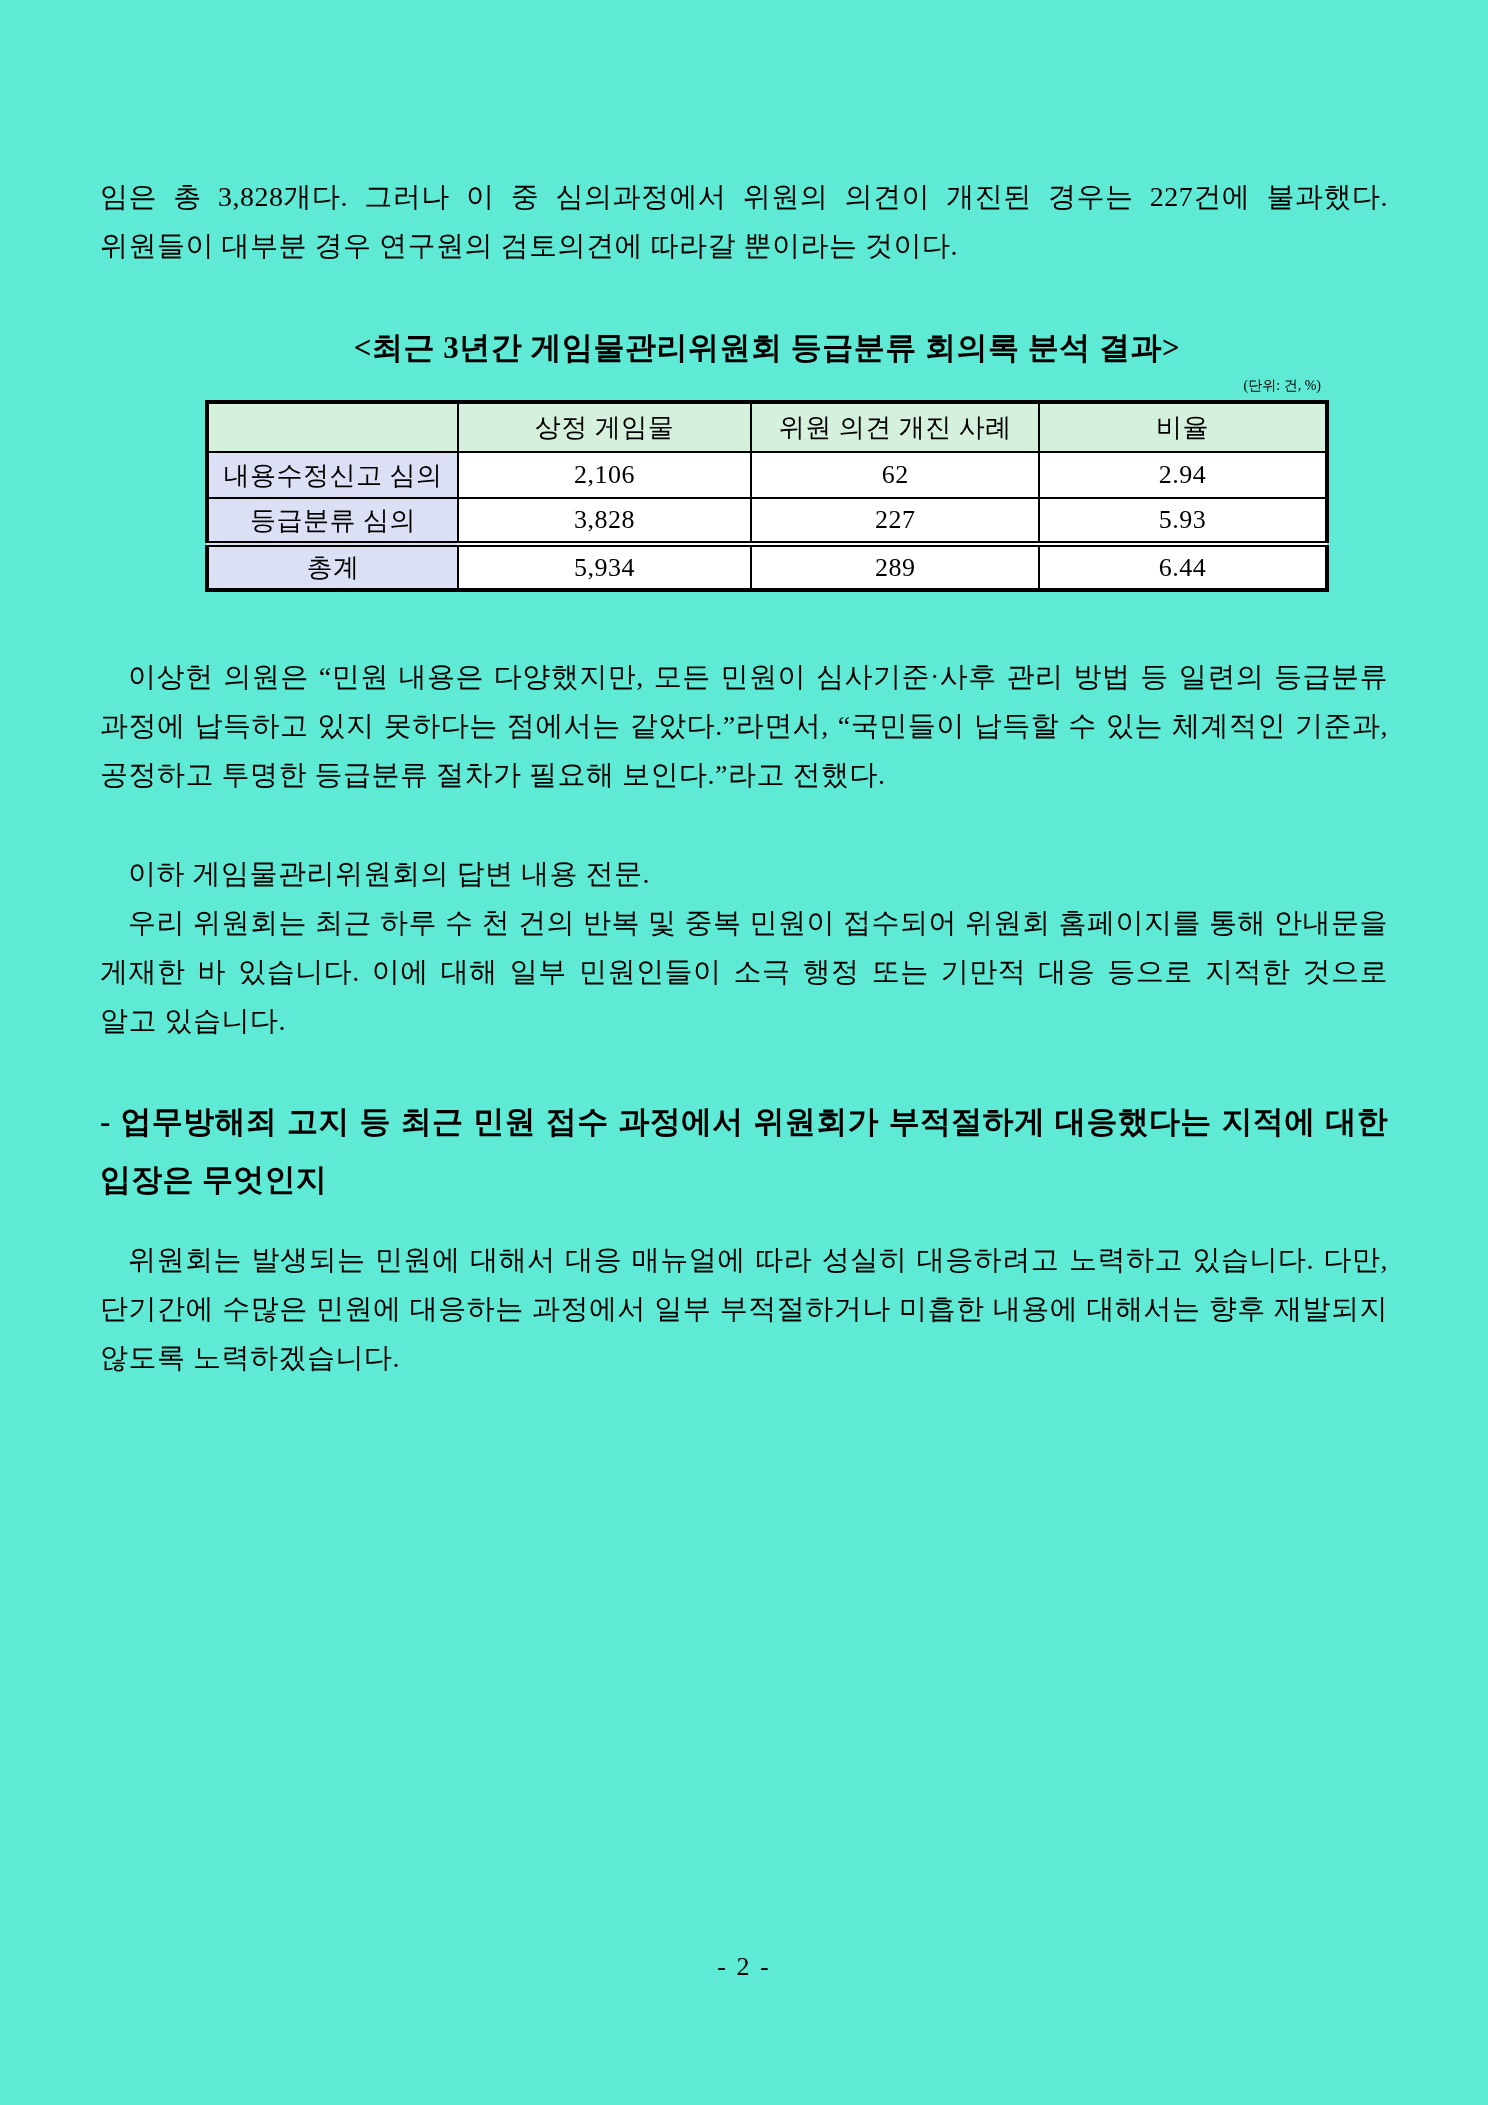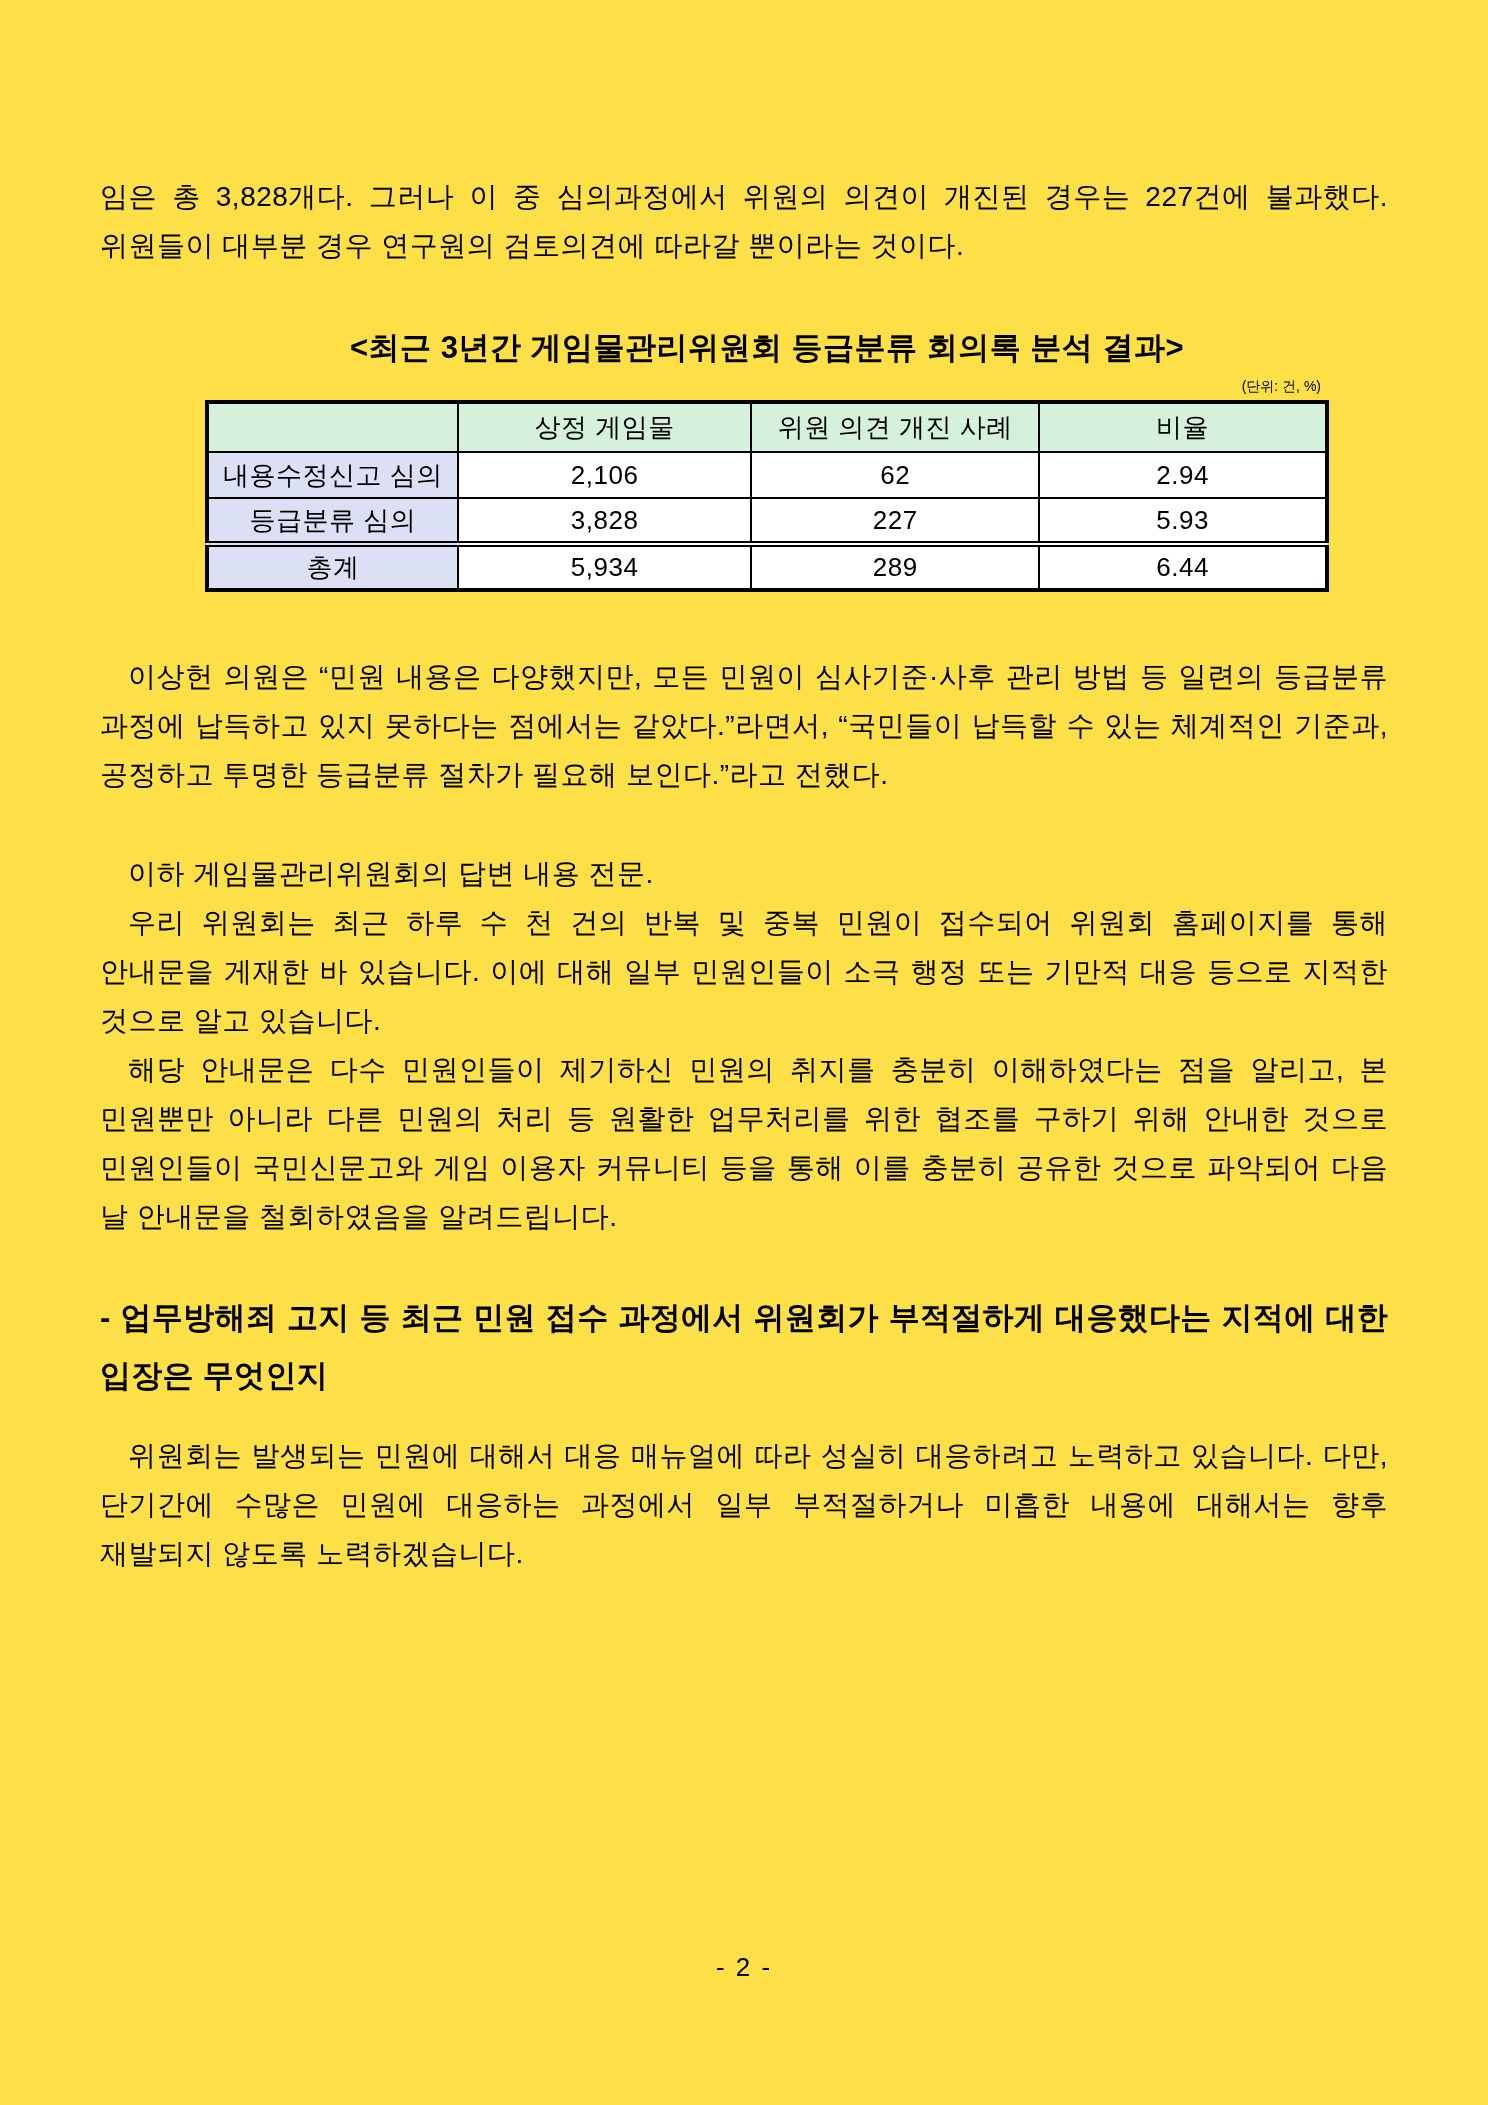--- a/index.html
+++ b/index.html
@@ -7,22 +7,22 @@
     --label-bg:#dbe0f5;
     --border-c:#000000;
   }
   *{margin:0;padding:0;box-sizing:border-box;}
   html,body{background:#888;}
   .page{
     position:relative;
     width:1488px;
     height:2105px;
     margin:0 auto;
-    background:#fde047;
-    font-family:Liberation Sans, sans-serif;
+    background:#5eead4;
+    font-family:Liberation Serif, serif;
     color:#000;
     padding:172px 100px 0 100px;
     overflow:hidden;
   }
   .body-par{
     font-size:28px;
     line-height:49px;
     text-align:justify;
     word-break:keep-all;
     letter-spacing:0.5px;
@@ -137,21 +137,20 @@
     </table>
   </div>
 
   <p class="body-par indent mt-p2">이상헌 의원은 “민원 내용은 다양했지만, 모든 민원이 심사기준·사후 관리 방법 등 일련의 등급분류 과정에 납득하고 있지 못하다는 점에서는 같았다.”라면서, “국민들이 납득할 수 있는 체계적인 기준과, 공정하고 투명한 등급분류 절차가 필요해 보인다.”라고 전했다.</p>
 
   <p class="body-par indent mt-p3">이하 게임물관리위원회의 답변 내용 전문.</p>
 
 
   <p class="body-par indent">우리 위원회는 최근 하루 수 천 건의 반복 및 중복 민원이 접수되어 위원회 홈페이지를 통해 안내문을 게재한 바 있습니다. 이에 대해 일부 민원인들이 소극 행정 또는 기만적 대응 등으로 지적한 것으로 알고 있습니다.</p>
 
-  <p class="body-par indent">해당 안내문은 다수 민원인들이 제기하신 민원의 취지를 충분히 이해하였다는 점을 알리고, 본 민원뿐만 아니라 다른 민원의 처리 등 원활한 업무처리를 위한 협조를 구하기 위해 안내한 것으로 민원인들이 국민신문고와 게임 이용자 커뮤니티 등을 통해 이를 충분히 공유한 것으로 파악되어 다음 날 안내문을 철회하였음을 알려드립니다.</p>
 
   <p class="q-heading mt-h2">- 업무방해죄 고지 등 최근 민원 접수 과정에서 위원회가 부적절하게 대응했다는 지적에 대한 입장은 무엇인지</p>
 
   <p class="body-par indent mt-p6">위원회는 발생되는 민원에 대해서 대응 매뉴얼에 따라 성실히 대응하려고 노력하고 있습니다. 다만, 단기간에 수많은 민원에 대응하는 과정에서 일부 부적절하거나 미흡한 내용에 대해서는 향후 재발되지 않도록 노력하겠습니다.</p>
 
   <div class="page-footer">- 2 -</div>
 
 </div>
 
 </body></html>

